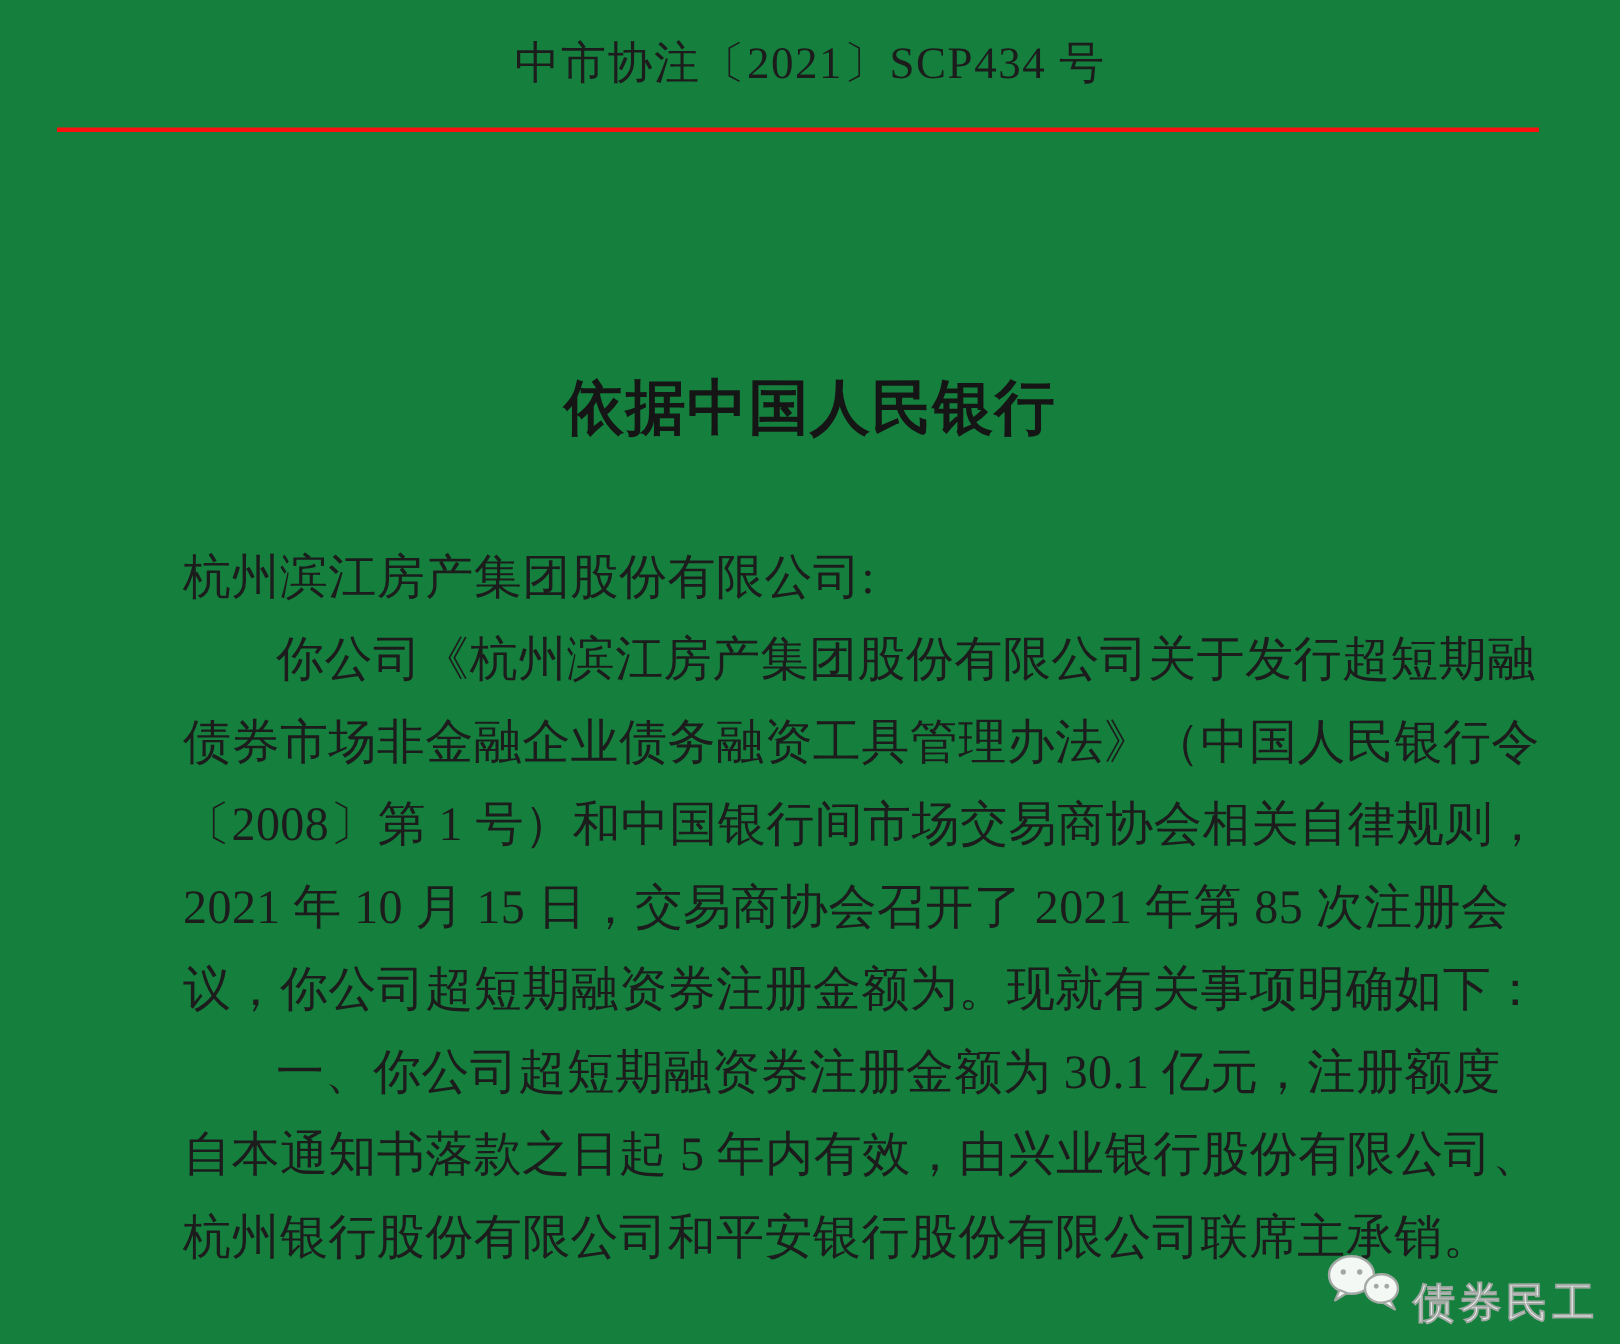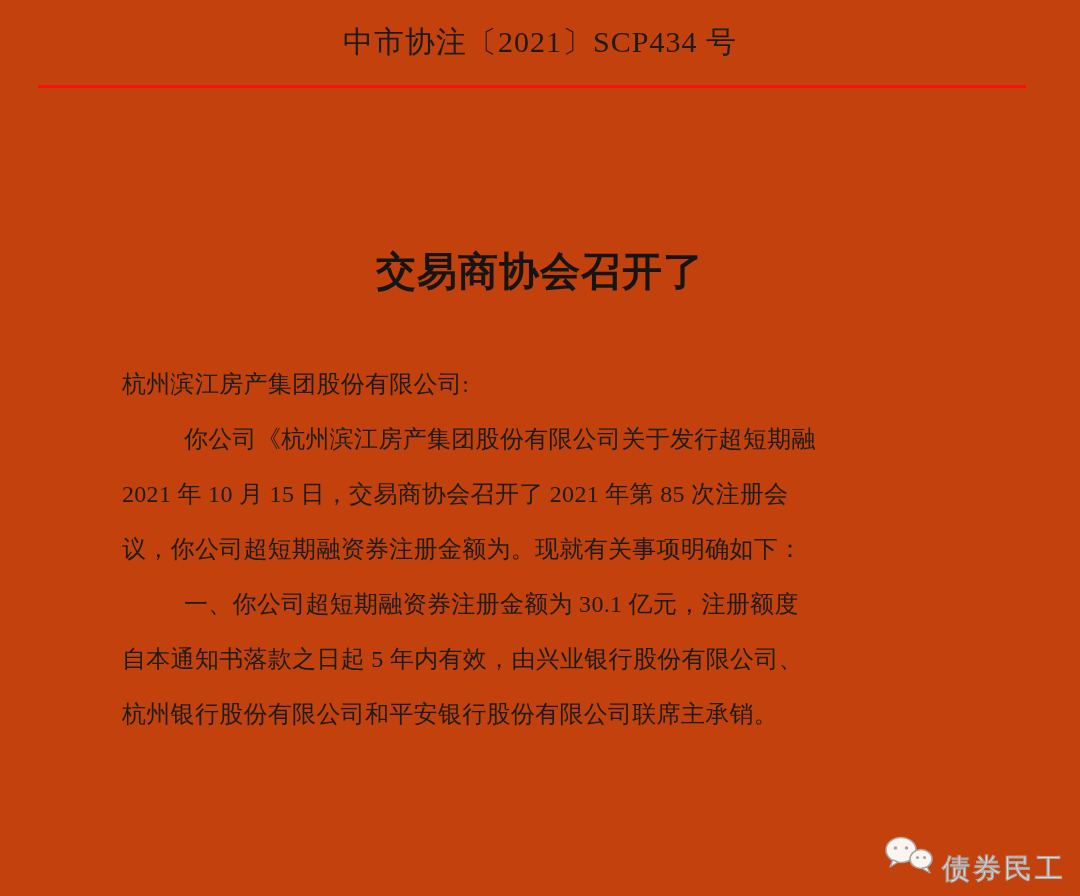--- a/index.html
+++ b/index.html
@@ -4,21 +4,21 @@
 <style>
   html, body {
     margin: 0;
     padding: 0;
     background: #ffffff;
   }
   .page {
     position: relative;
     width: 1080px;
     height: 896px;
-    background: #c2410c;
+    background: #15803d;
     overflow: hidden;
     font-family: "Liberation Serif", "DejaVu Serif", serif;
     color: #1c1c1c;
   }
   .doc-number {
     position: absolute;
     top: 22px;
     left: 0;
     width: 100%;
     text-align: center;
@@ -49,21 +49,21 @@
   }
   .doc-body {
     position: absolute;
     top: 357px;
     left: 122px;
     width: 860px;
   }
   .body-line {
     height: 55px;
     line-height: 55px;
-    font-size: 24px;
+    font-size: 32px;
     letter-spacing: 0.3px;
     white-space: nowrap;
     color: #1c1c1c;
   }
   .body-line.indent {
     padding-left: 62px;
     font-family: Liberation Serif, serif;
   }
   .watermark {
     position: absolute;
@@ -92,25 +92,27 @@
 </style>
 </head>
 <body>
 
 <div class="page">
 
   <div class="doc-number">中市协注〔2021〕SCP434 号</div>
 
   <div class="red-line"></div>
 
-  <div class="doc-title">交易商协会召开了</div>
+  <div class="doc-title">依据中国人民银行</div>
 
   <div class="doc-body">
     <div class="body-line">杭州滨江房产集团股份有限公司:</div>
     <div class="body-line indent">你公司《杭州滨江房产集团股份有限公司关于发行超短期融</div>
+    <div class="body-line">债券市场非金融企业债务融资工具管理办法》（中国人民银行令</div>
+    <div class="body-line">〔2008〕第 1 号）和中国银行间市场交易商协会相关自律规则，</div>
     <div class="body-line">2021 年 10 月 15 日，交易商协会召开了 2021 年第 85 次注册会</div>
     <div class="body-line">议，你公司超短期融资券注册金额为。现就有关事项明确如下：</div>
     <div class="body-line indent">一、你公司超短期融资券注册金额为 30.1 亿元，注册额度</div>
     <div class="body-line">自本通知书落款之日起 5 年内有效，由兴业银行股份有限公司、</div>
     <div class="body-line">杭州银行股份有限公司和平安银行股份有限公司联席主承销。</div>
   </div>
 
   <div class="watermark">
     <svg class="watermark-icon" viewBox="0 0 52 44">
 

